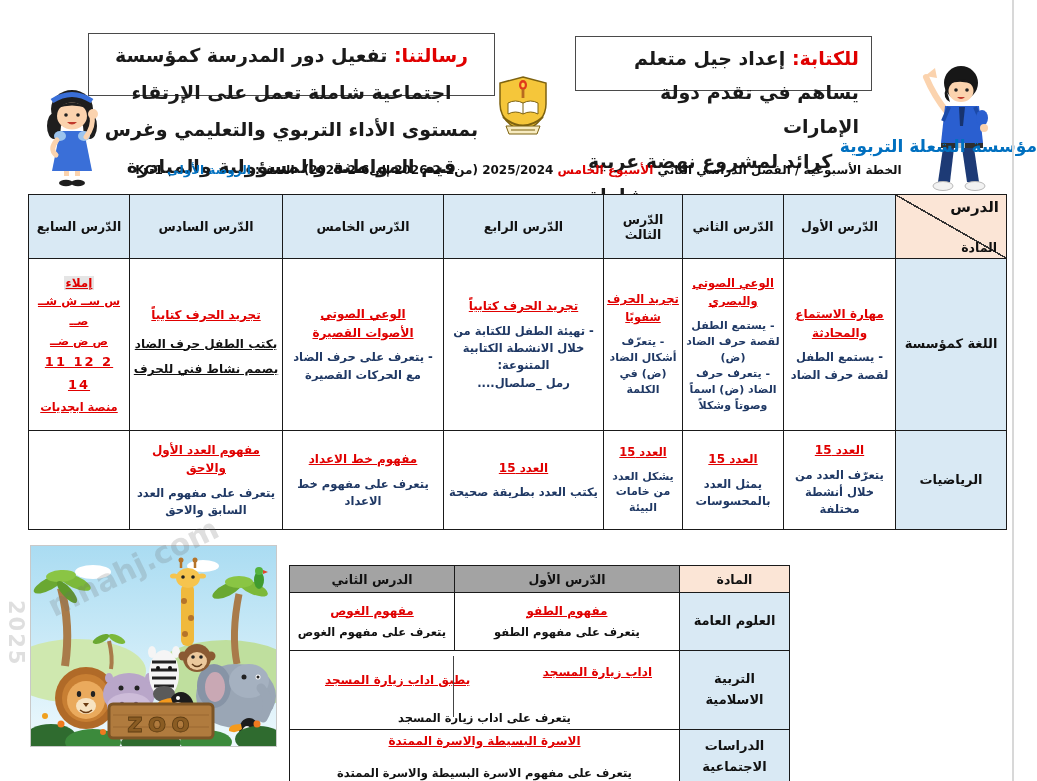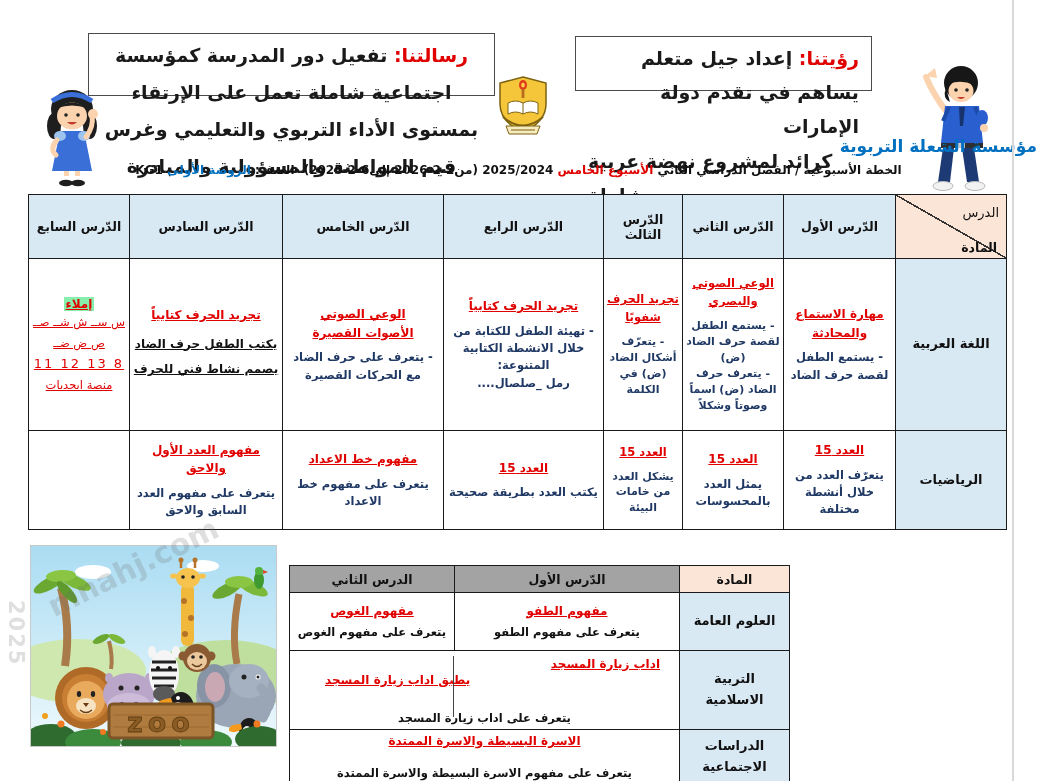--- a/index.html
+++ b/index.html
@@ -32,33 +32,33 @@
   td,th{border:1.4px solid #1a1a1a;vertical-align:middle;text-align:center;padding:2px 3px;overflow:hidden}
   .main-table{position:absolute;left:28px;top:194px;width:979px}
   .main-table .head th{background:#d9e9f4;font-size:12.5px;font-weight:bold;height:64px}
   .row-ar td{height:172px}
   .row-ma td{height:99px}
   .subject-cell{background:#d9e9f4;font-weight:bold;font-size:13px;white-space:pre-line;line-height:1.6}
 
   .corner{background:#fbe5d6;position:relative;padding:0}
   .corner .diag{position:absolute;inset:0;
      background:linear-gradient(to right top,transparent calc(50% - .8px),#333 calc(50% - .8px),#333 calc(50% + .8px),transparent calc(50% + .8px))}
-  .corner .c-top{position:absolute;top:10px;right:7px;font-weight:normal;font-size:13px}
+  .corner .c-top{position:absolute;top:3px;right:7px;font-weight:bold;font-size:15px}
   .corner .c-bottom{position:absolute;bottom:3px;right:9px;font-weight:bold;font-size:12.5px}
 
   .t-red{color:#e00000;font-weight:bold;text-decoration:underline;font-size:12px;
          margin-bottom:7px;white-space:pre-line;line-height:1.55}
   .b-blue{color:#1f3864;font-weight:bold;font-size:11.5px;white-space:pre-line;line-height:1.5}
   .b-black{color:#111;font-weight:bold;font-size:11.5px;white-space:pre-line;line-height:1.6}
   .b-black-u{color:#111;font-weight:bold;font-size:12px;white-space:pre-line;line-height:2.15;text-decoration:underline}
   .narrow .t-red{font-size:11.5px}
   .narrow .b-blue{font-size:11px;line-height:1.45}
 
-  .l7 .hl{background:#86efac;color:#e00000;font-weight:bold;text-decoration:underline;font-size:12px;padding:0 2px}
-  .l7 .l7line{color:#e00000;font-weight:normal;text-decoration:underline;font-size:11.5px;line-height:1.75}
+  .l7 .hl{background:#e5e5e5;color:#e00000;font-weight:bold;text-decoration:underline;font-size:12px;padding:0 2px}
+  .l7 .l7line{color:#e00000;font-weight:bold;text-decoration:underline;font-size:11.5px;line-height:1.75}
   .l7 .l7num{direction:ltr;font-size:13px;letter-spacing:2px}
 
   
   .bottom-table{position:absolute;left:289px;top:565px;width:500px}
   .bottom-table .bt-head th{background:#a3a3a3;font-size:12.5px;font-weight:bold;height:27px}
   .bottom-table .bt-head .mada{background:#fbe5d6}
   .bottom-table .subject-cell{font-size:13px}
   .bt-r1 td{height:58px}
   .bt-r2 td{height:55px}
   .bt-r3 td{height:51px}
@@ -77,21 +77,21 @@
 </head>
 <body>
 
 <div class="page">
 
   <div class="info-box mission-box">
     <span class="red">رسالتنا:</span><span> تفعيل دور المدرسة كمؤسسة اجتماعية شاملة تعمل على الإرتقاء بمستوى الأداء التربوي والتعليمي وغرس قيم المواطنة والمسؤولية والمبادرة</span>
   </div>
 
   <div class="info-box vision-box">
-    <div><span class="red">رؤيتنا:</span><span> إعداد جيل متعلم يساهم في تقدم دولة الإمارات</span></div>
+    <div><span class="red">للكتابة:</span><span> إعداد جيل متعلم يساهم في تقدم دولة الإمارات</span></div>
     <div class="l2">كرائد لمشروع نهضة عربية شاملة</div>
   </div>
 
   <svg class="fig fig-girl" width="92" height="104" viewBox="0 0 92 104">
     <ellipse cx="46" cy="25" rx="21" ry="19" fill="#1e1e1e"></ellipse>
     <ellipse cx="28" cy="42" rx="7" ry="13" fill="#1e1e1e"></ellipse>
     <ellipse cx="64" cy="42" rx="7" ry="13" fill="#1e1e1e"></ellipse>
     <path d="M26 17 Q46 4 66 17" stroke="#3a6fd8" stroke-width="5" fill="none"></path>
     <ellipse cx="46" cy="32" rx="15" ry="13.5" fill="#fbd3ae"></ellipse>
     <path d="M31 24 Q46 13 61 24 Q46 19 31 24" fill="#1e1e1e"></path>
@@ -173,21 +173,21 @@
       </td>
       <th>الدّرس الأول</th>
       <th>الدّرس الثاني</th>
       <th>الدّرس الثالث</th>
       <th>الدّرس الرابع</th>
       <th>الدّرس الخامس</th>
       <th>الدّرس السادس</th>
       <th>الدّرس السابع</th>
     </tr>
     <tr class="row-ar">
-      <td class="subject-cell">اللغة العربية</td>
+      <td class="subject-cell">اللغة كمؤسسة</td>
       <td>
         <div class="t-red">مهارة الاستماع والمحادثة</div>
         <div class="b-blue">- يستمع الطفل لقصة حرف الضاد</div>
       </td>
       <td class="narrow">
         <div class="t-red">الوعي الصوتي والبصري</div>
         <div class="b-blue">- يستمع الطفل لقصة حرف الضاد (ض)
 - يتعرف حرف الضاد (ض) اسماً وصوتاً وشكلاً</div>
       </td>
       <td class="narrow">
@@ -206,21 +206,21 @@
       </td>
       <td>
         <div class="t-red">تجريد الحرف كتابياً</div>
         <div class="b-black-u">يكتب الطفل حرف الضاد
 يصمم نشاط فني للحرف</div>
       </td>
       <td class="l7">
         <div><span class="hl">إملاء</span></div>
         <div class="l7line">س ســ ش شــ صــ</div>
         <div class="l7line">ص ض ضــ</div>
-        <div class="l7line l7num">11  12  13  8</div>
+        <div class="l7line l7num">11  12  2  14</div>
         <div class="l7line">منصة ابجديات</div>
       </td>
     </tr>
     <tr class="row-ma">
       <td class="subject-cell">الرياضيات</td>
       <td>
         <div class="t-red">العدد 15</div>
         <div class="b-blue">يتعرّف العدد من خلال أنشطة مختلفة</div>
       </td>
       <td>
@@ -383,21 +383,21 @@
       <td>
         <div class="t-red" style="margin-bottom:3px">مفهوم الغوص</div>
         <div class="b-black">يتعرف على مفهوم الغوص</div>
       </td>
     </tr>
     <tr class="bt-r2">
       <td class="subject-cell">التربية الاسلامية</td>
       <td colspan="2" class="islamic-cell">
         <span class="isl-divider"></span>
         <div class="isl-titles">
-          <span class="t-red" style="margin:0">اداب زيارة المسجد</span>
+          <span class="t-red" style="margin:8px">اداب زيارة المسجد</span>
           <span class="t-red" style="margin:16px">يطبق اداب زيارة المسجد</span>
         </div>
         <div class="b-black">يتعرف على اداب زيارة المسجد</div>
       </td>
     </tr>
     <tr class="bt-r3">
       <td class="subject-cell">الدراسات
 الاجتماعية</td>
       <td colspan="2">
         <div class="t-red" style="margin-bottom:13px">الاسرة البسيطة والاسرة الممتدة</div>

